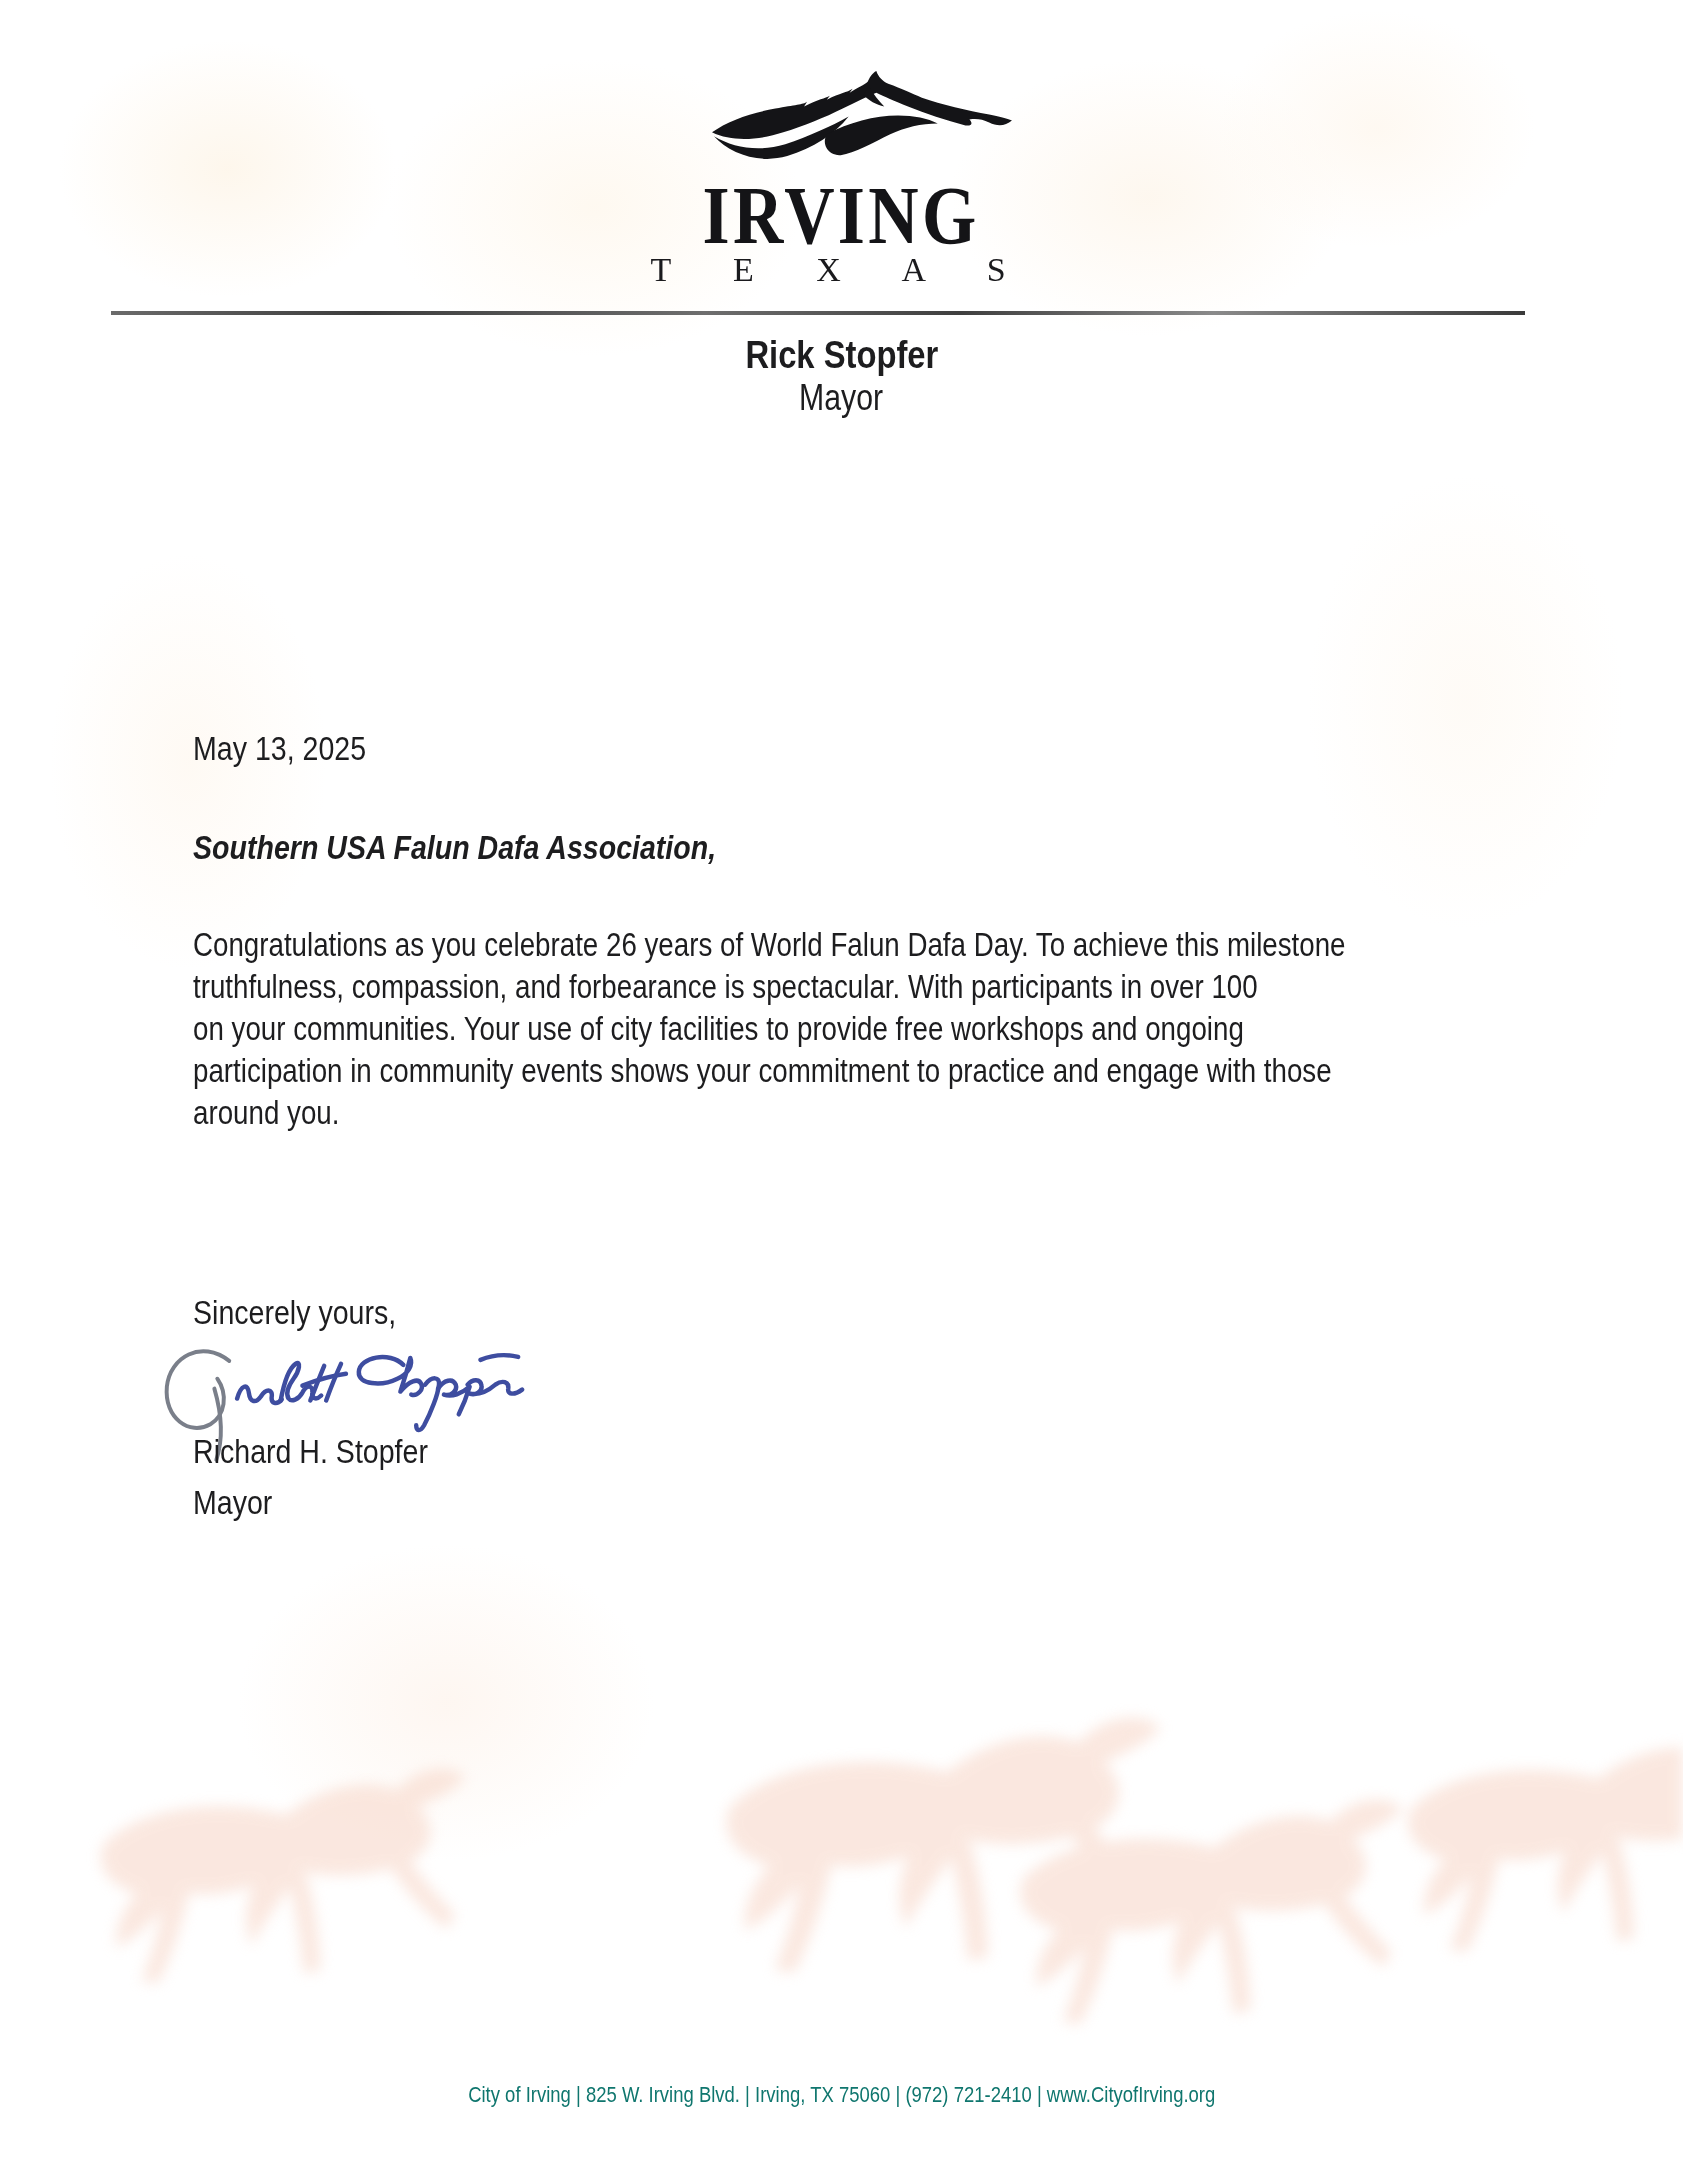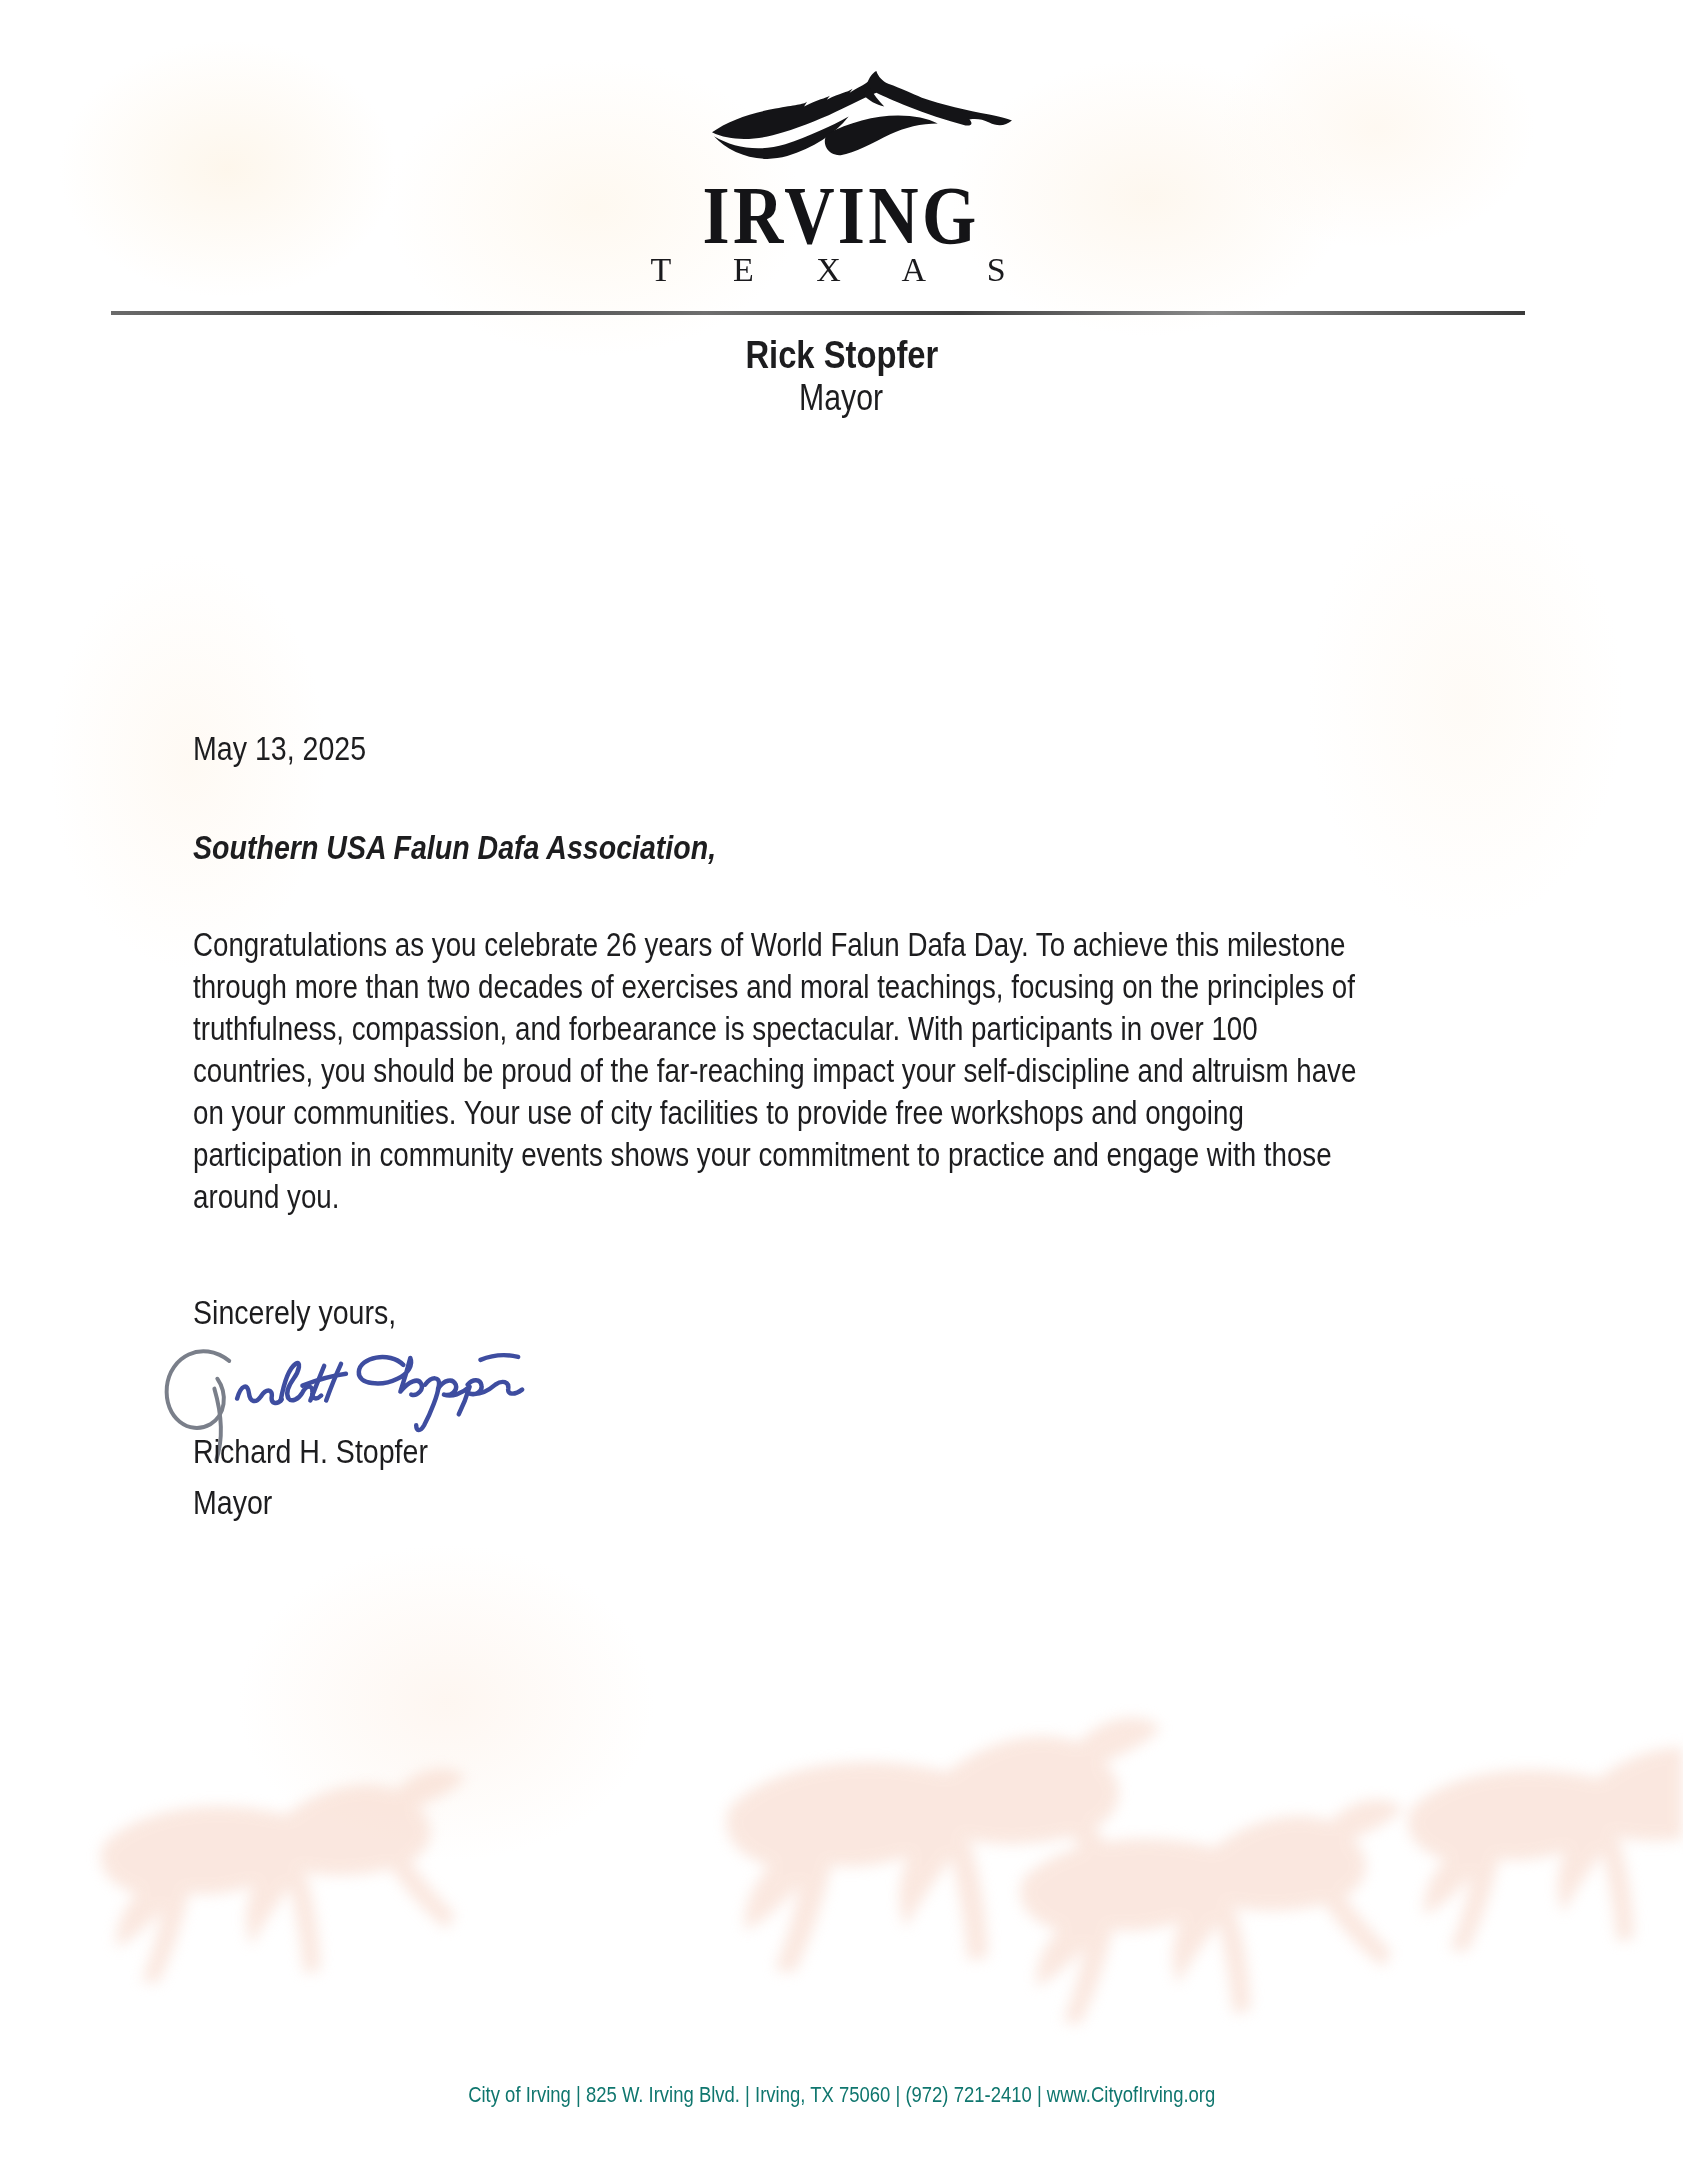--- a/index.html
+++ b/index.html
@@ -100,23 +100,21 @@
   <div class="abs date">
     <span class="sql">May 13, 2025</span>
   </div>
 
   <div class="abs recipient">
     <span class="sql">Southern USA Falun Dafa Association,</span>
   </div>
 
   <div class="abs body-text">
     <div><span class="sql">Congratulations as you celebrate 26 years of World Falun Dafa Day. To achieve this milestone</span></div>
-    <div><span class="sql">through more than two decades of exercises and moral teachings, focusing on the principles of</span></div>
     <div><span class="sql">truthfulness, compassion, and forbearance is spectacular. With participants in over 100</span></div>
-    <div><span class="sql">countries, you should be proud of the far-reaching impact your self-discipline and altruism have</span></div>
     <div><span class="sql">on your communities. Your use of city facilities to provide free workshops and ongoing</span></div>
     <div><span class="sql">participation in community events shows your commitment to practice and engage with those</span></div>
     <div><span class="sql">around you.</span></div>
   </div>
 
   <div class="abs closing">
     <span class="sql">Sincerely yours,</span>
   </div>
 
   <svg class="signature-svg" viewBox="0 0 380 135" aria-hidden="true">

